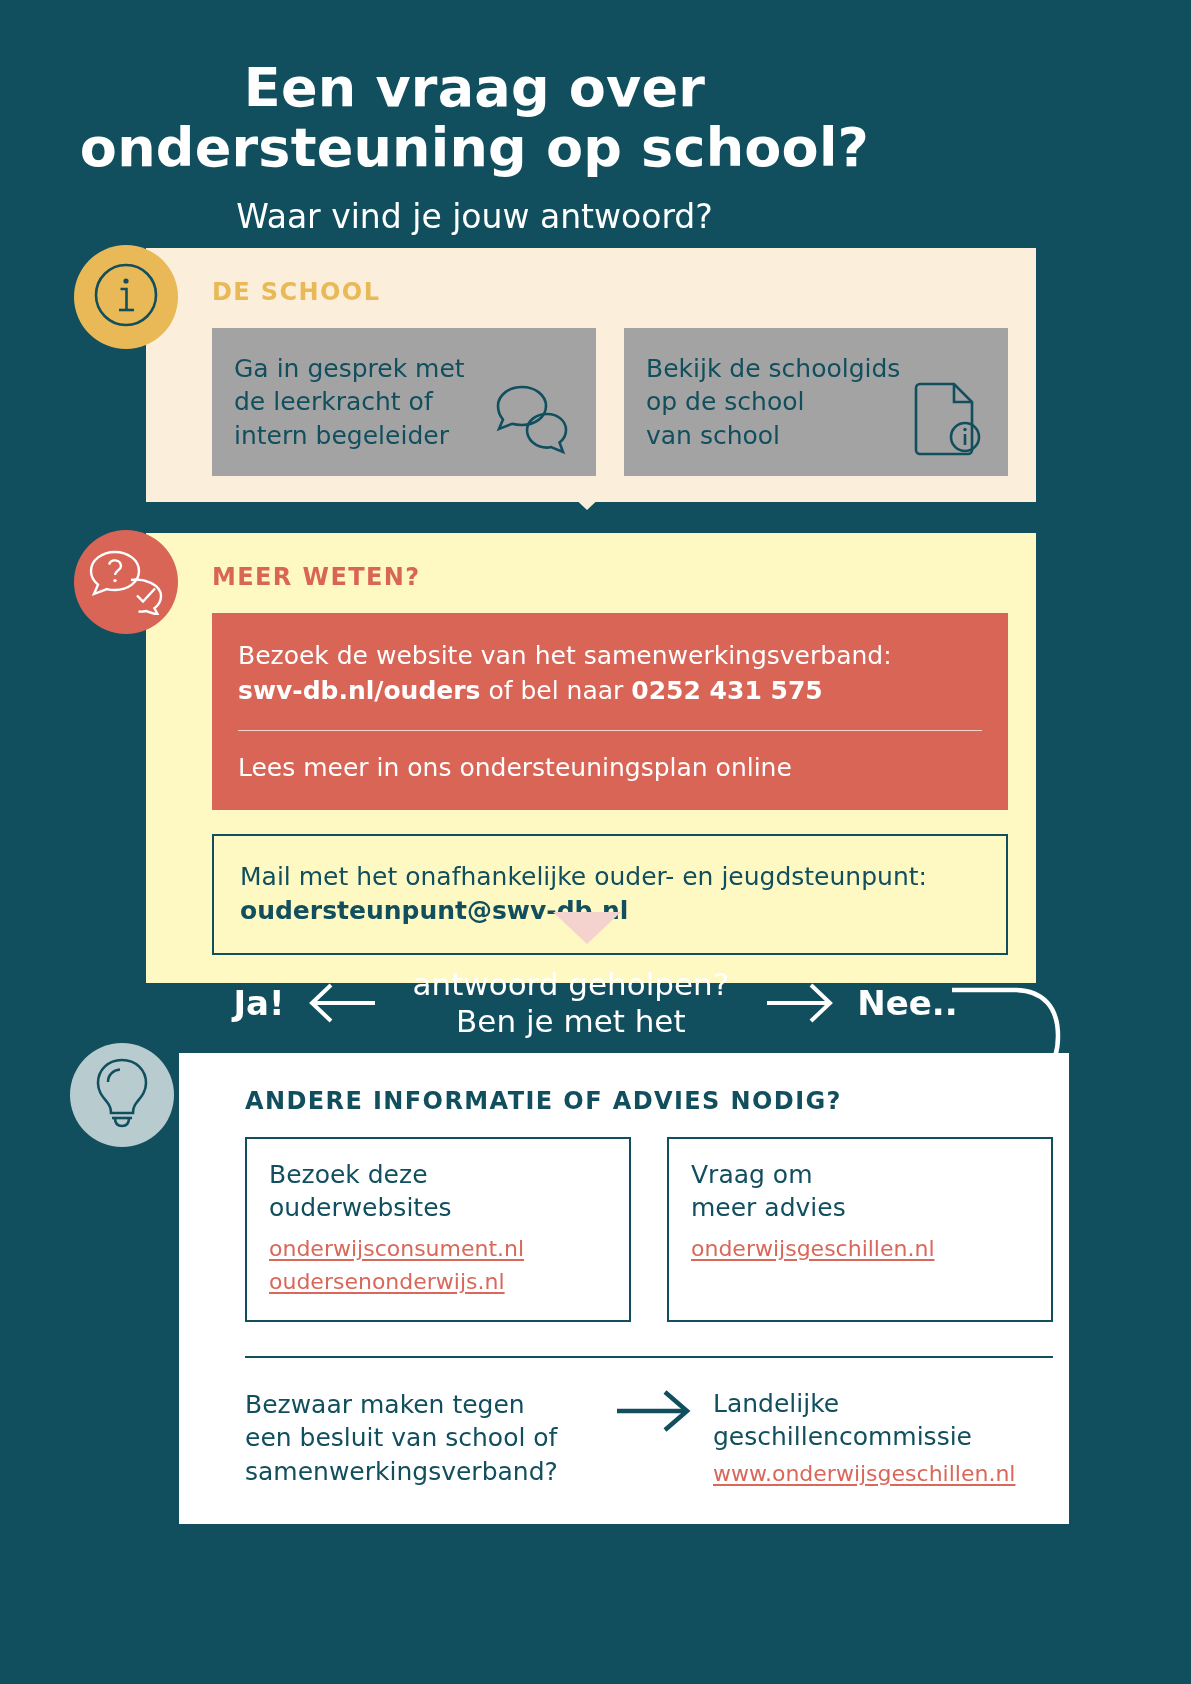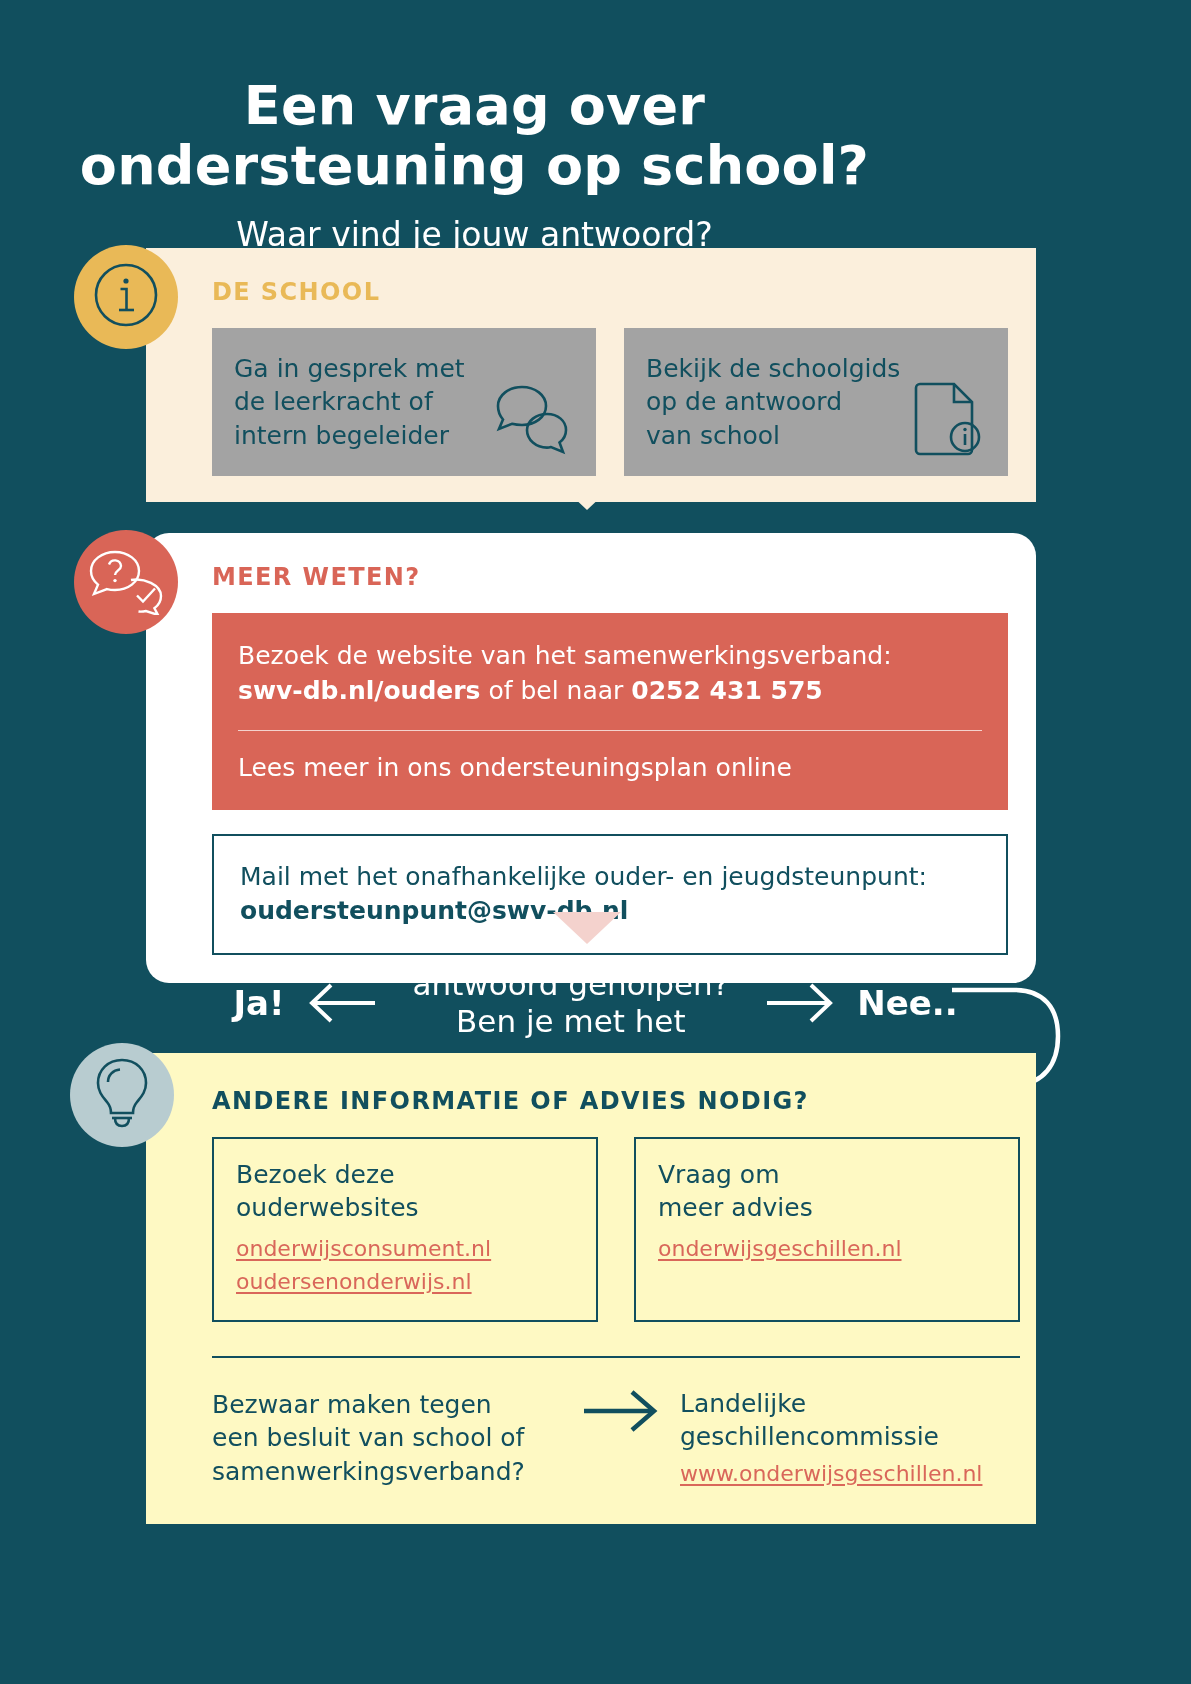--- a/index.html
+++ b/index.html
@@ -13,21 +13,21 @@
   .page {
     position: relative;
     width: 1191px;
     height: 1684px;
     background: #114F5E;
   }
 
   
   .header {
     position: absolute;
-    top: 76px; left: 0; width: 949px;
+    top: 58px; left: 0; width: 949px;
     text-align: center;
   }
   .title {
     color: #ffffff;
     font-size: 54px;
     font-weight: 700;
     line-height: 1.12;
     letter-spacing: 0.2px;
     font-family: "DejaVu Sans", sans-serif;
   }
@@ -39,22 +39,22 @@
     line-height: 1.2;
   }
 
   
   .section {
     position: absolute;
     left: 146px;
     width: 890px;
   }
   .sec-school { top: 248px; background: #FBEFDC; padding: 30px 28px 26px 66px; }
-  .sec-meer   { top: 533px; background: #ffffff; padding: 30px 28px 28px 66px; border-radius: 23px; }
-  .sec-andere { top: 1053px; background: #fef9c3;  padding: 34px 16px 34px 66px; }
+  .sec-meer   { top: 533px; background: #fef9c3; padding: 30px 28px 28px 66px; }
+  .sec-andere { top: 1053px; background: #ffffff;  padding: 34px 16px 34px 66px; margin-left: 33px; }
 
   
   .notch {
     position: absolute;
     left: 553px;
     width: 0; height: 0;
     border-left: 34px solid transparent;
     border-right: 34px solid transparent;
   }
   .notch-cream { top: 478px; border-top: 32px solid #FBEFDC; }
@@ -229,21 +229,21 @@
           <svg width="86" height="76" viewBox="0 0 86 76" fill="none" stroke="#114F5E" stroke-width="2.6">
             <path d="M8 24 C8 13 19 5 32 5 C45 5 56 13 56 24 C56 35 45 43 32 43 C28 43 25 42.6 22 41.8 L9 47 L13 37.5 C10 34 8 29 8 24 Z"></path>
             <path d="M45 46 C45 37 54 30 65 30 C76 30 84 37 84 46 C84 51 81.5 55.5 77.5 58.5 L81 68 L69 63 C67.6 63.4 66.3 63.6 65 63.6 C54 63.6 45 56 45 46 Z" transform="translate(-8,2)"></path>
           </svg>
         </span>
       </div>
 
       <div class="card-yellow">
         <div class="card-text">
           <div>Bekijk de schoolgids</div>
-          <div>op de antwoord</div>
+          <div>op de school</div>
           <div>van school</div>
         </div>
         <span class="card-icon">
           <svg width="78" height="80" viewBox="0 0 78 80" fill="none" stroke="#114F5E" stroke-width="2.6">
             <path d="M10 6 h34 l18 18 v48 a4 4 0 0 1 -4 4 h-48 a4 4 0 0 1 -4 -4 v-62 a4 4 0 0 1 4 -4 z"></path>
             <path d="M44 6 v18 h18"></path>
             <circle cx="55" cy="59" r="14"></circle>
             <circle cx="55" cy="51.5" r="1.7" fill="#114F5E" stroke="none"></circle>
             <path d="M55 56 v11"></path>
           </svg>

